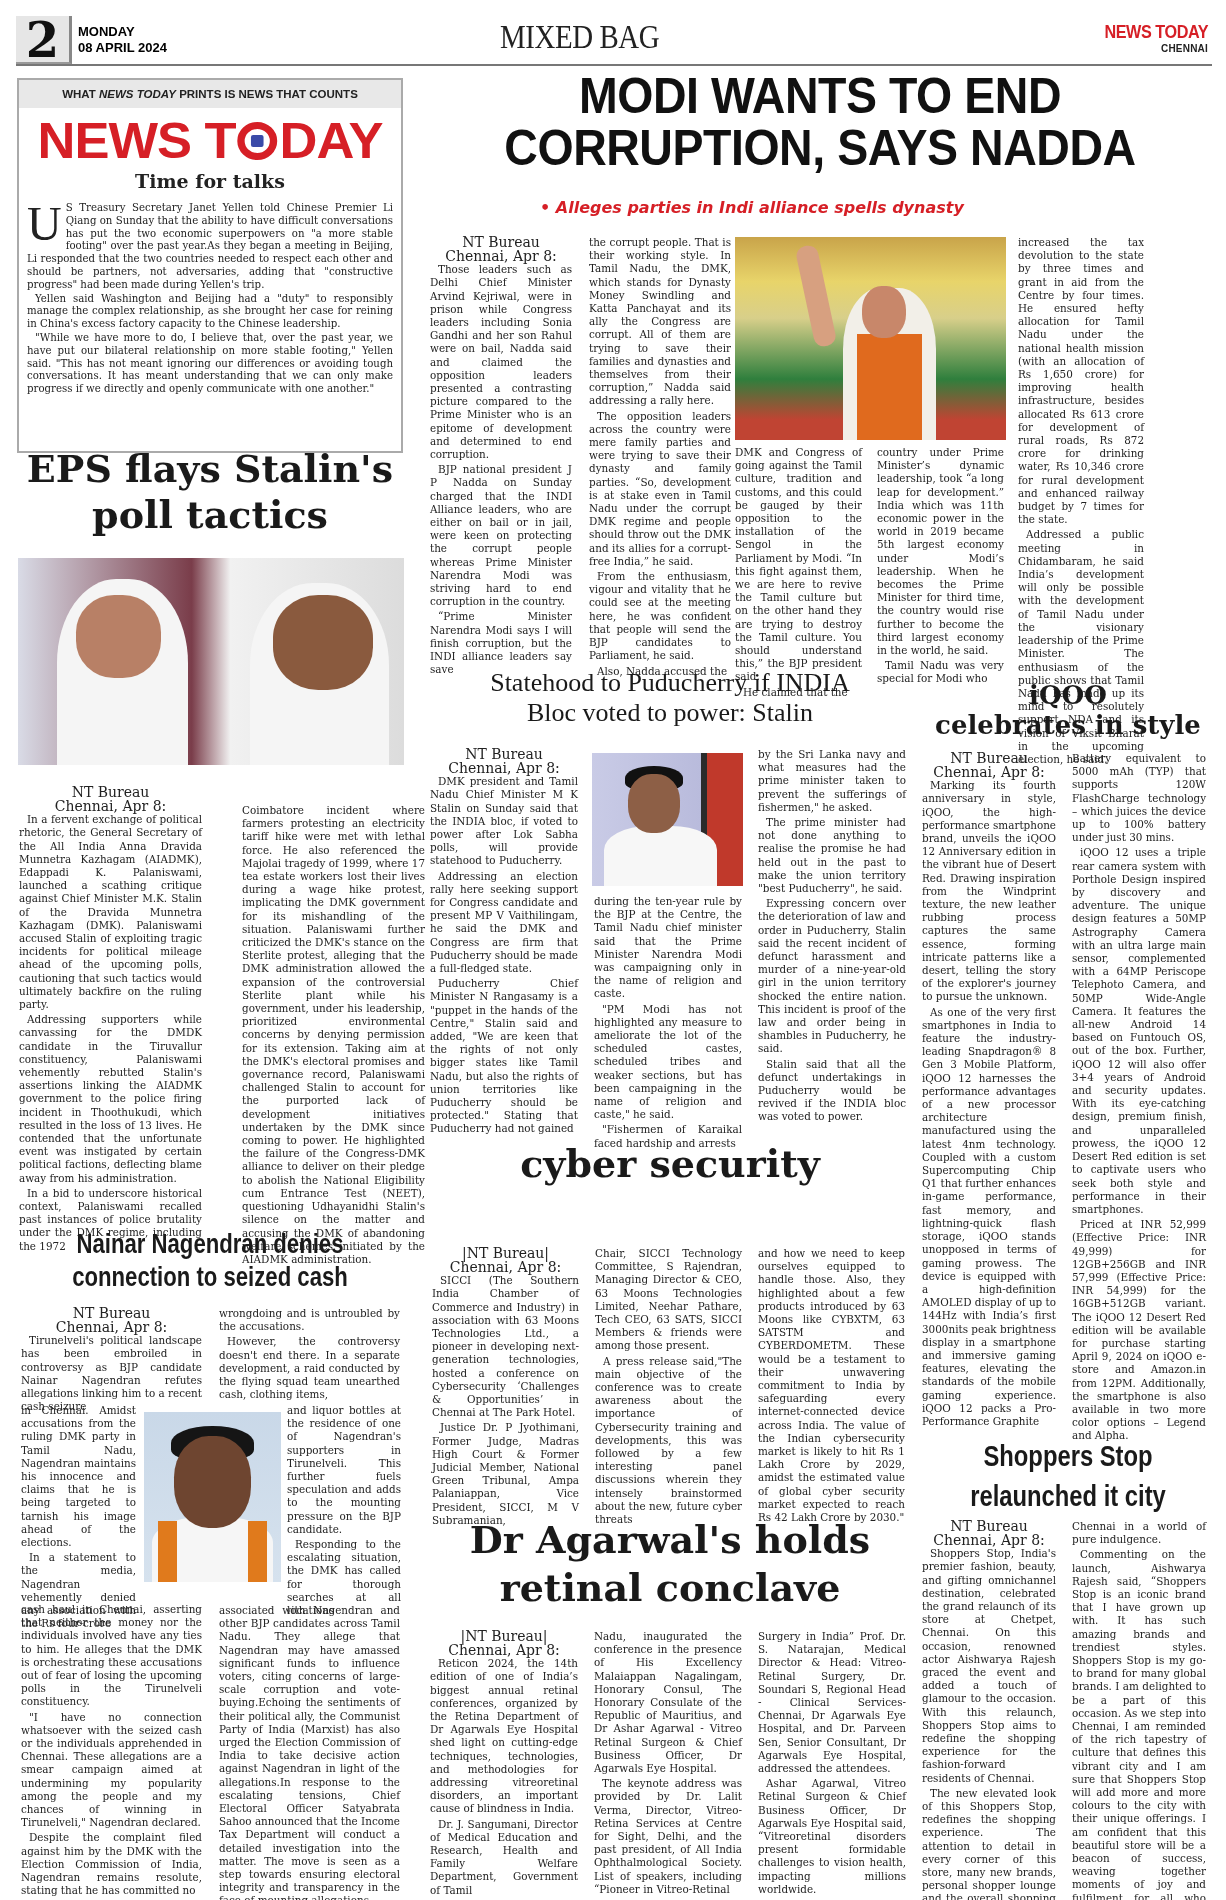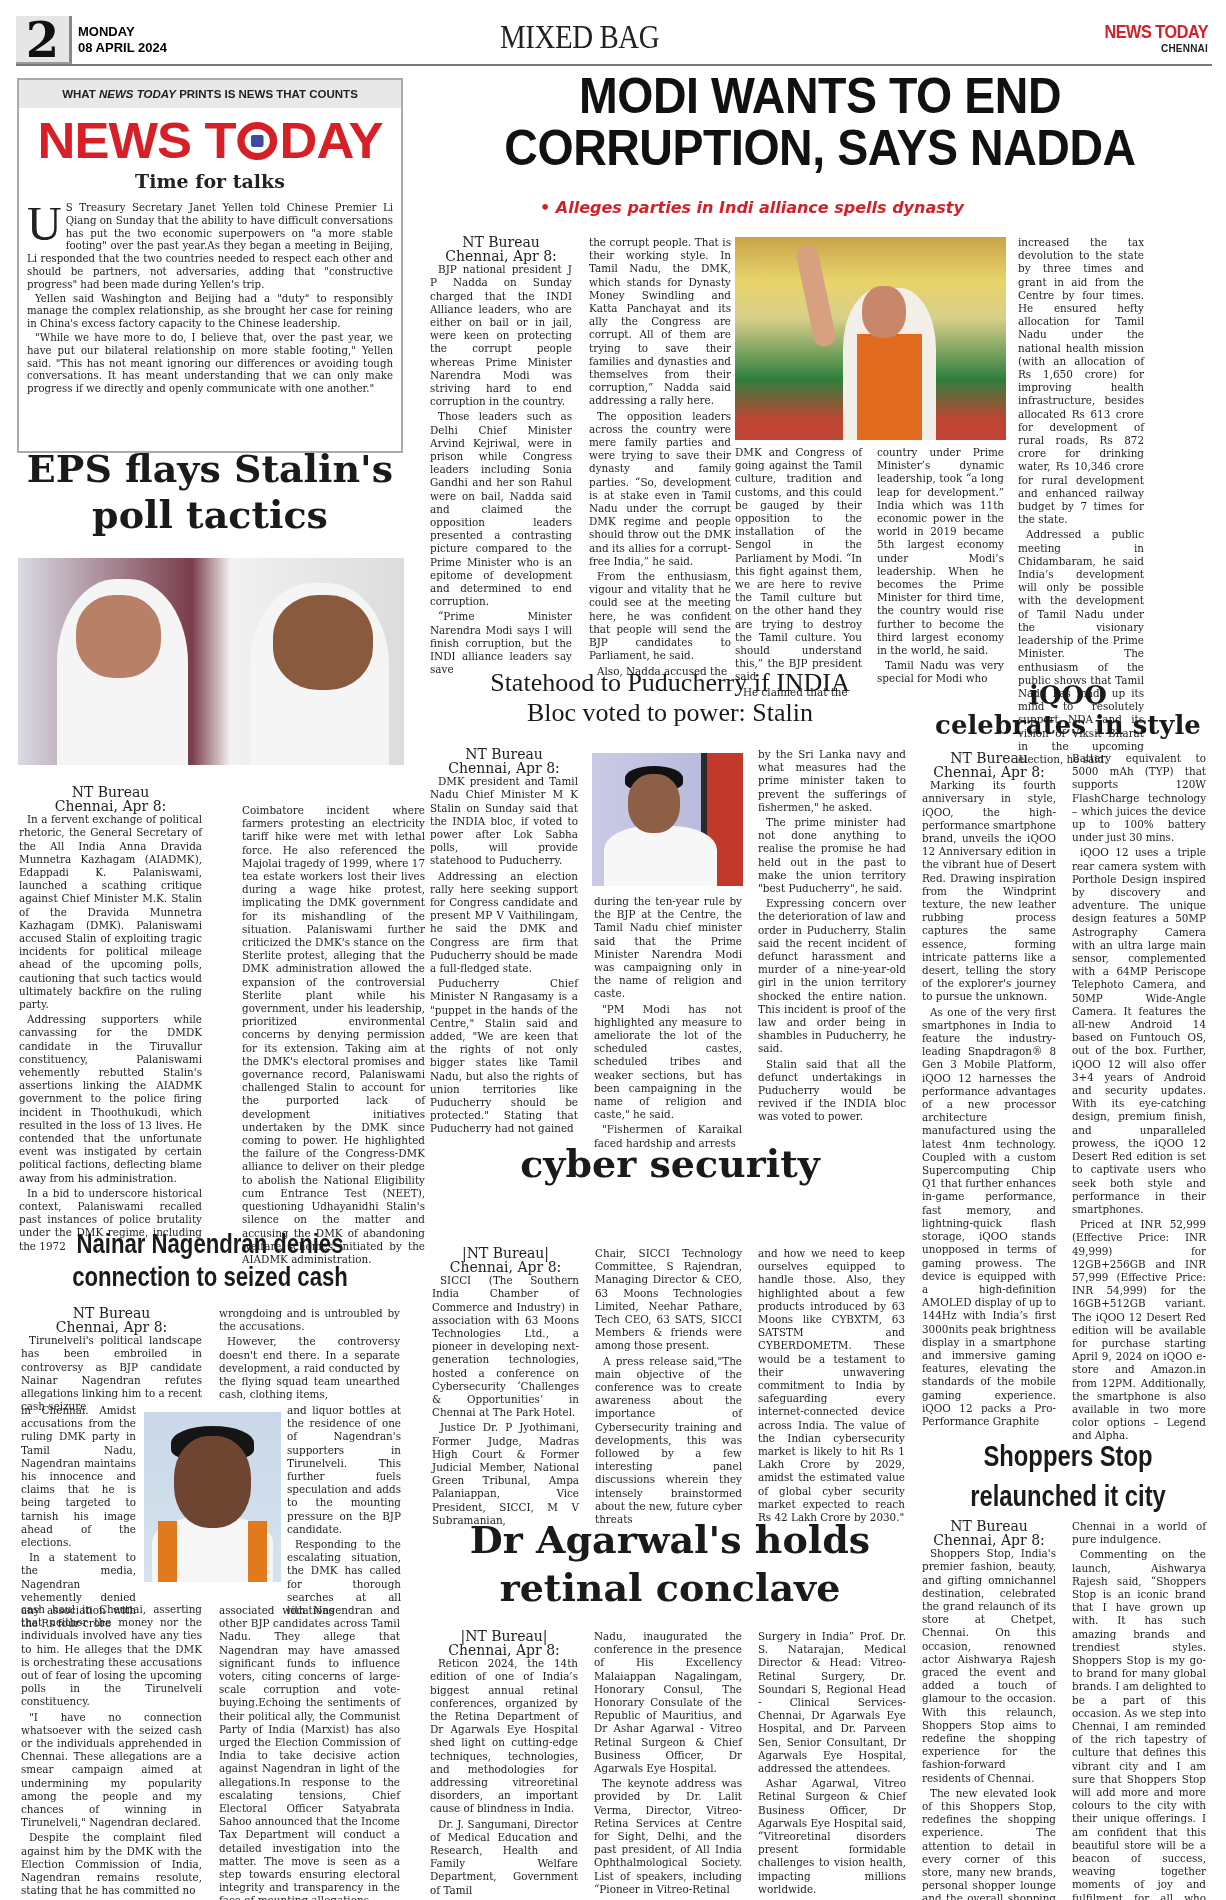--- a/index.html
+++ b/index.html
@@ -96,22 +96,22 @@
 
 <div class="abs hl-main">
   <div>MODI WANTS TO END</div>
   <div>CORRUPTION, SAYS NADDA</div>
 </div>
 <div class="abs sub-main">• Alleges parties in Indi alliance spells dynasty</div>
 
 <div class="abs body-text" style="left:430px; top:236px; width:142px;">
   <div class="byline">NT Bureau</div>
   <div class="byline">Chennai, Apr 8:</div>
+  <p>Those leaders such as Delhi Chief Minister Arvind Kejriwal, were in prison while Congress leaders including Sonia Gandhi and her son Rahul were on bail, Nadda said and claimed the opposition leaders presented a contrasting picture compared to the Prime Minister who is an epitome of development and determined to end corruption.</p>
   <p>BJP national president J P Nadda on Sunday charged that the INDI Alliance leaders, who are either on bail or in jail, were keen on protecting the corrupt people whereas Prime Minister Narendra Modi was striving hard to end corruption in the country.</p>
-  <p>Those leaders such as Delhi Chief Minister Arvind Kejriwal, were in prison while Congress leaders including Sonia Gandhi and her son Rahul were on bail, Nadda said and claimed the opposition leaders presented a contrasting picture compared to the Prime Minister who is an epitome of development and determined to end corruption.</p>
   <p>“Prime Minister Narendra Modi says I will finish corruption, but the INDI alliance leaders say save</p>
 </div>
 <div class="abs body-text" style="left:589px; top:236px; width:142px;">
   <p style="text-indent:0">the corrupt people. That is their working style. In Tamil Nadu, the DMK, which stands for Dynasty Money Swindling and Katta Panchayat and its ally the Congress are corrupt. All of them are trying to save their families and dynasties and themselves from their corruption,” Nadda said addressing a rally here.</p>
   <p>The opposition leaders across the country were mere family parties and were trying to save their dynasty and family parties. “So, development is at stake even in Tamil Nadu under the corrupt DMK regime and people should throw out the DMK and its allies for a corrupt-free India,” he said.</p>
   <p>From the enthusiasm, vigour and vitality that he could see at the meeting here, he was confident that people will send the BJP candidates to Parliament, he said.</p>
   <p>Also, Nadda accused the</p>
 </div>
 <div class="abs photo ph-nadda" style="left:735px; top:237px; width:271px; height:203px;">
   <div class="arm"></div>

